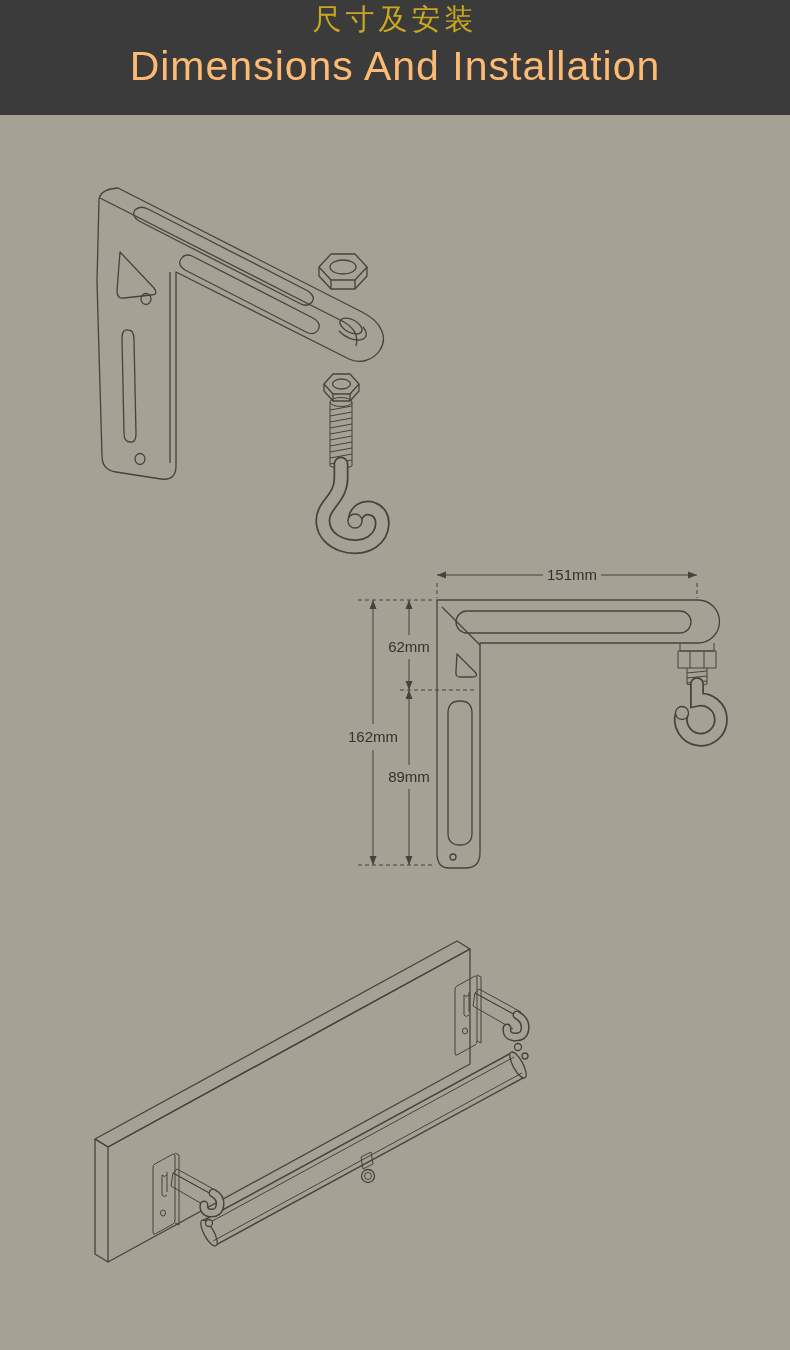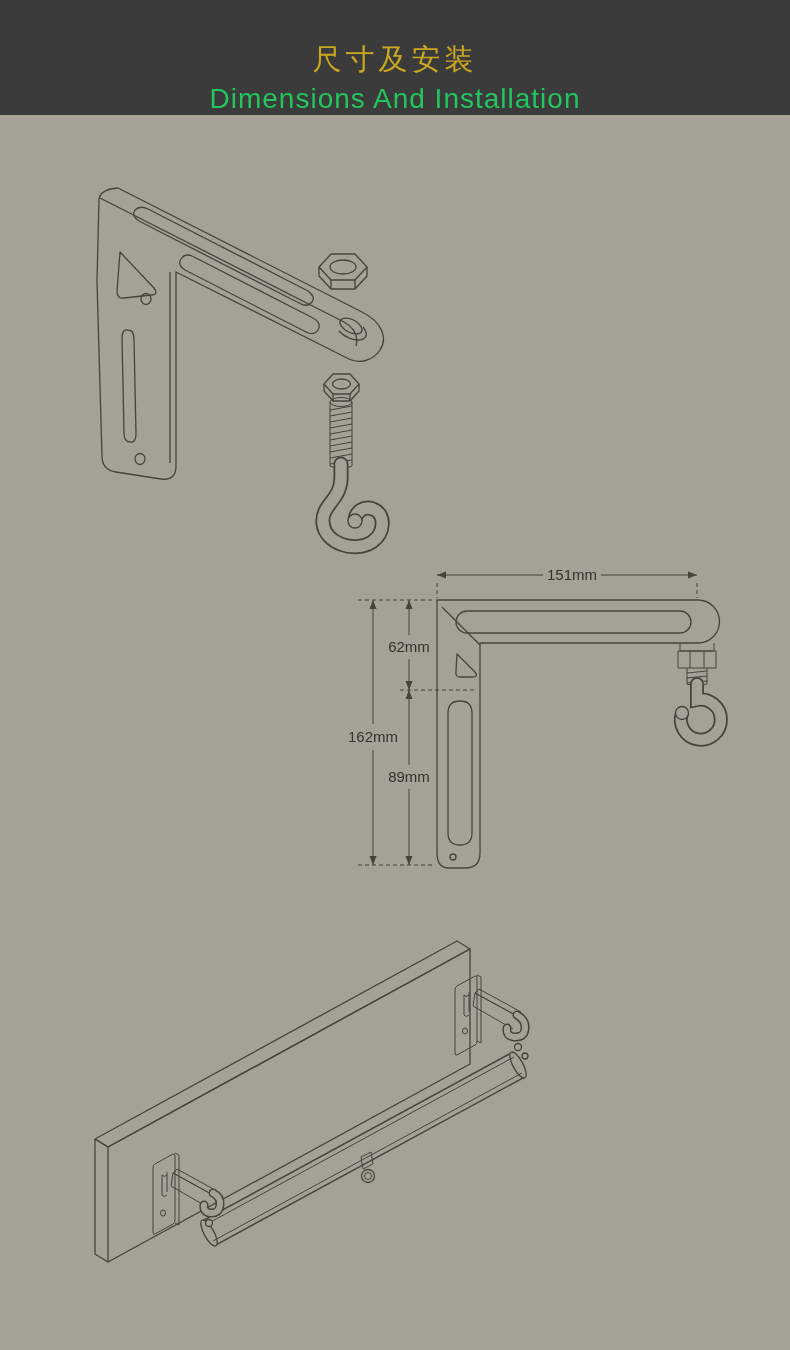--- a/index.html
+++ b/index.html
@@ -2,24 +2,24 @@
 <html><head>
 <meta charset="utf-8">
 <style>
   * { margin:0; padding:0; box-sizing:border-box; }
   html,body { width:790px; }
   body { font-family:"Liberation Sans", sans-serif; background:#a5a195; }
   .page { position:relative; width:790px; height:1350px; background:#a5a195; overflow:hidden; }
   .header {
     position:absolute; top:0; left:0; width:790px; height:115px;
     background:#3b3b3b; display:flex; flex-direction:column;
-    justify-content:flex-end; align-items:center; gap:3px;
+    justify-content:flex-start; align-items:center; gap:3px;
   }
   .title-zh { color:#c9a71f; font-size:29px; letter-spacing:4px; }
-  .title-en { color:#22c55e; font-size:28px; letter-spacing:1px; }
+  .title-en { color:#fdba74; font-size:41px; letter-spacing:1px; }
   .fig { position:absolute; }
   .fig1 { left:70px; top:172px; }
   .fig2 { left:330px; top:550px; }
   .fig3 { left:85px; top:925px; }
   svg { display:block; }
   svg text { font-family:"Liberation Sans", sans-serif; font-size:15px; fill:#33322c; }
   .ln { stroke:#45443c; fill:none; stroke-width:1.3; stroke-linejoin:round; }
   .thin { stroke:#45443c; fill:none; stroke-width:1; stroke-linejoin:round; }
   .dash { stroke:#45443c; fill:none; stroke-width:1; stroke-dasharray:4 3; }
   .arrow { fill:#45443c; stroke:none; }

